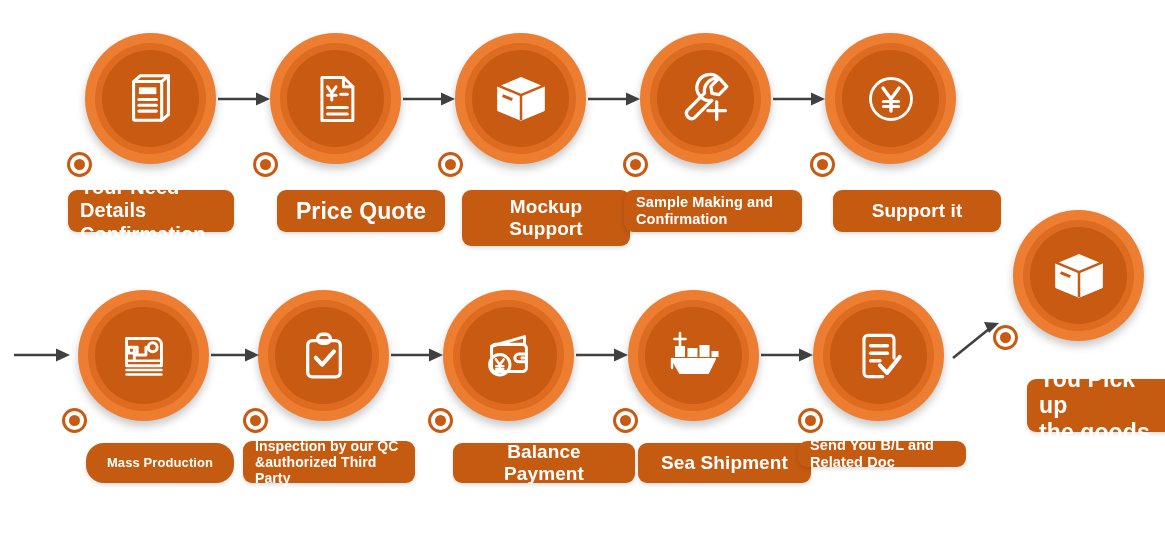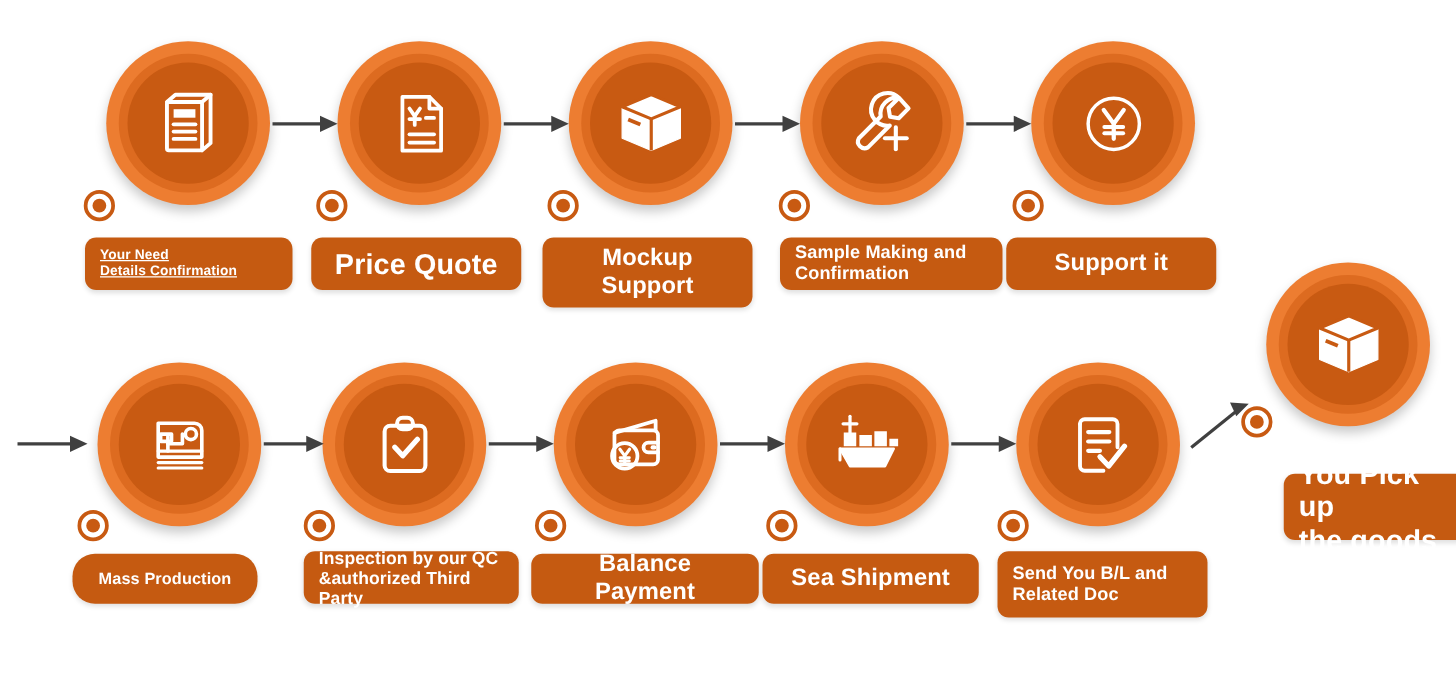--- a/index.html
+++ b/index.html
@@ -69,21 +69,21 @@
     display:flex;
     align-items:center;
     box-sizing:border-box;
     padding:5px 12px;
     line-height:1.16;
     font-weight:bold;
     letter-spacing:0.1px;
     box-shadow:0 2px 4px rgba(0,0,0,0.13);
     white-space:pre-line;
   }
-  .badge.center{justify-content:center;text-align:center;}
+  .badge.center{justify-content:center;text-align:center;margin-left:28px;}
   .badge.left{justify-content:flex-start;text-align:left;}
 
   
   .arrow{position:absolute;}
   .arrow svg{display:block;overflow:visible;}
 </style>
 </head>
 <body>
 
 <div class="canvas">
@@ -98,21 +98,21 @@
           <line x1="19.5" y1="32.5" x2="37.5" y2="32.5"></line>
           <line x1="19.5" y1="38.5" x2="37.5" y2="38.5"></line>
           <line x1="19.5" y1="44.5" x2="37.5" y2="44.5"></line>
           <line x1="50" y1="8" x2="43" y2="14"></line>
         </svg>
       </div>
     </div>
     <div class="bullet" style="left:67px;top:152px;">
         <i></i>
       </div>
-    <div class="badge left" style="left:68px;top:190px;width:166px;height:42px;font-size:11px;text-decoration:underline;">Your Need
+    <div class="badge left" style="left:68px;top:190px;width:166px;height:42px;font-size:20px;">Your Need
 Details Confirmation</div>
   </div>
 
   <div class="step">
     <div class="disc" style="left:270px;top:33px;width:131px;height:131px;">
       <div class="glyph">
         <svg width="60" height="60" viewBox="0 0 64 64" fill="none" stroke="#fff" stroke-width="3.2" stroke-linejoin="round" stroke-linecap="round">
           <path d="M17 9 L40 9 L50 19 L50 55 L17 55 Z"></path>
           <path d="M40 9 L40 19 L50 19"></path>
           <path d="M23 19 L27.5 25.5 L32 19"></path>
@@ -317,21 +317,21 @@
           <line x1="23" y1="21" x2="41" y2="21" stroke-width="3.6"></line>
           <line x1="23" y1="29" x2="41" y2="29" stroke-width="3.6"></line>
           <line x1="23" y1="37" x2="33" y2="37" stroke-width="3.6"></line>
           <path d="M33 42 L40.5 50 L54 33" stroke-width="4.4"></path>
         </svg>
       </div>
     </div>
     <div class="bullet" style="left:798px;top:408px;">
         <i></i>
       </div>
-    <div class="badge left" style="left:798px;top:441px;width:168px;height:53px;font-size:14.5px;">Send You B/L and
+    <div class="badge left" style="left:798px;top:441px;width:168px;height:26px;font-size:14.5px;">Send You B/L and
 Related Doc</div>
   </div>
 
   <div class="arrow" style="left:211px;top:346px;">
     <svg width="48" height="18" viewBox="0 0 48 18">
         <g fill="#404040" stroke="#404040">
           <line x1="0" y1="9" x2="36" y2="9" stroke-width="2.6"></line>
           <polygon points="34,2.5 48,9 34,15.5" stroke="none"></polygon>
         </g>
       </svg>

